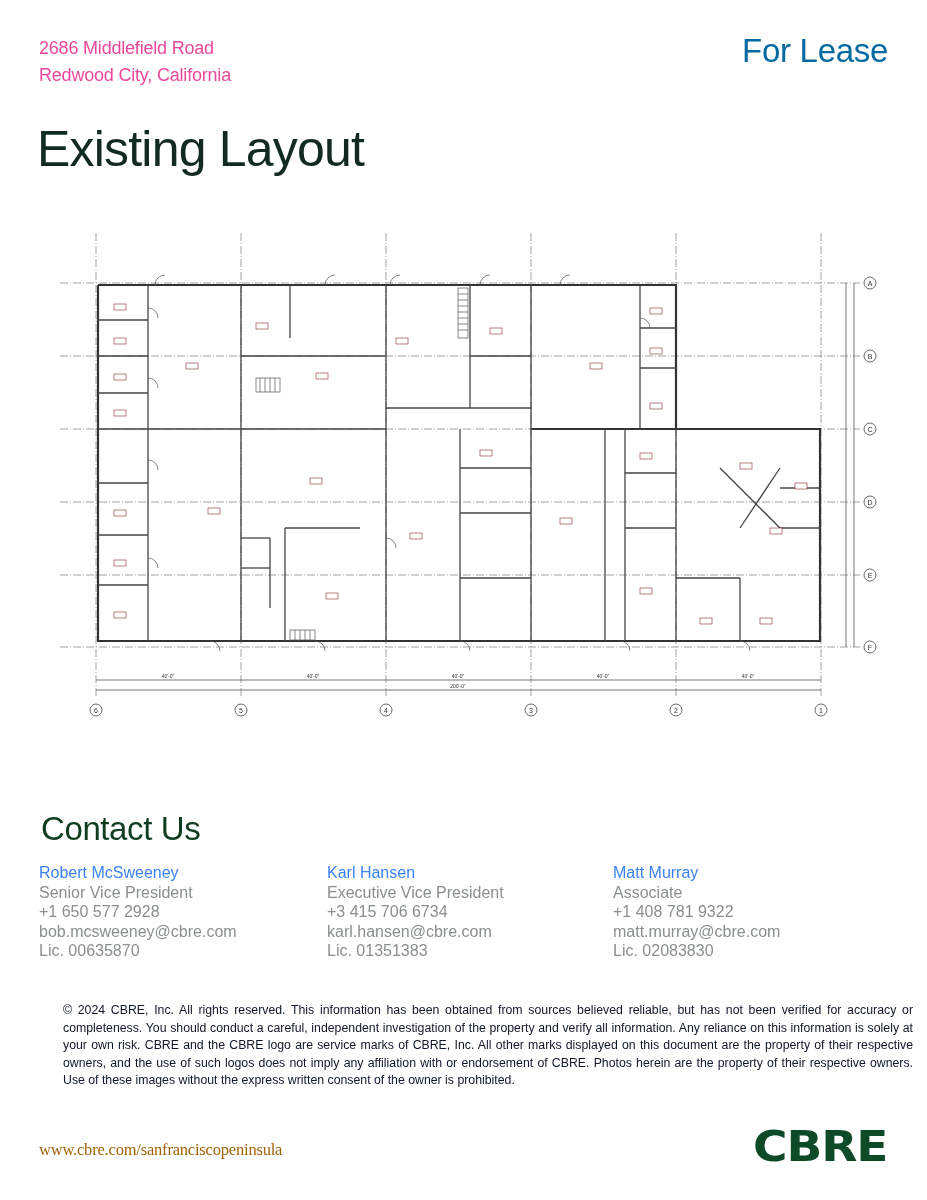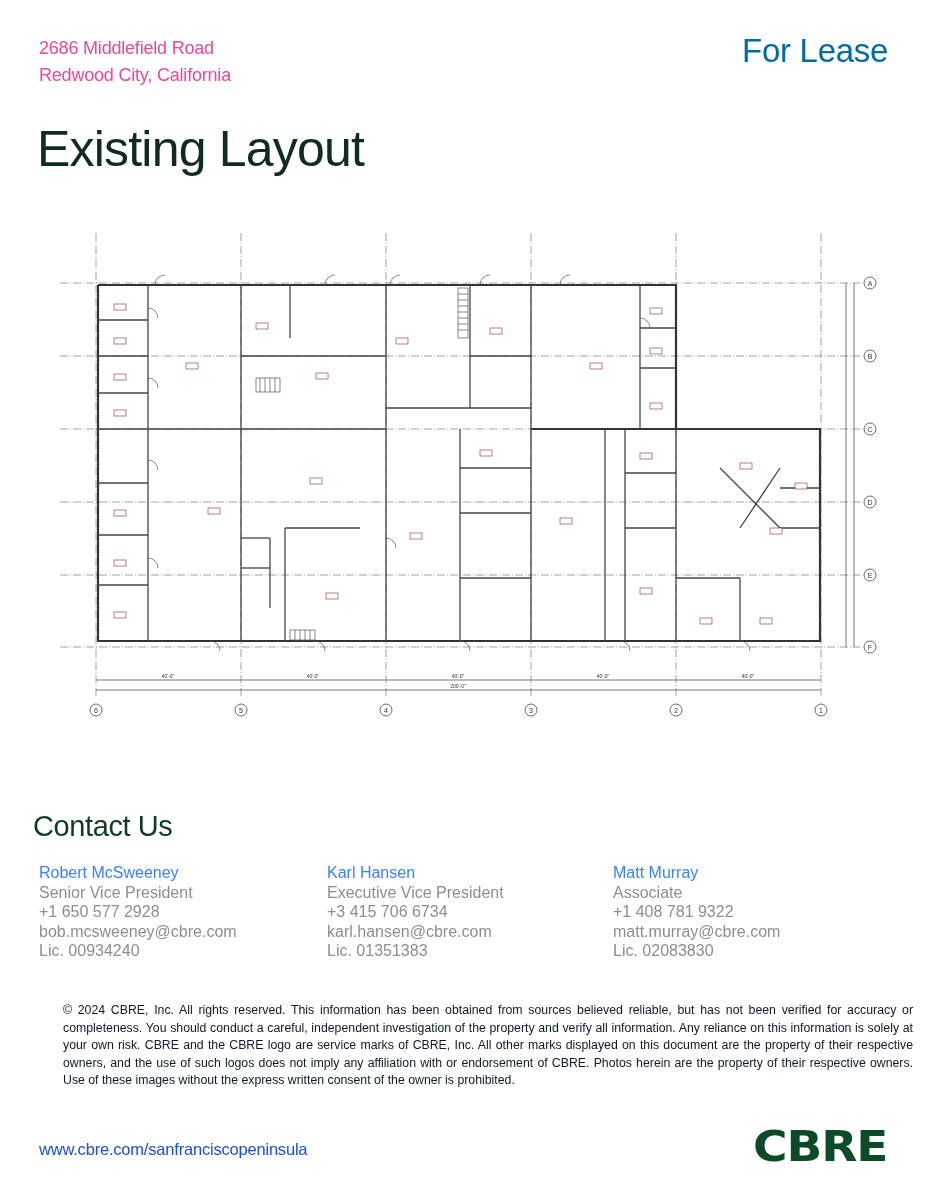--- a/index.html
+++ b/index.html
@@ -3,26 +3,26 @@
 <meta charset="utf-8">
 <style>
   html, body { margin: 0; padding: 0; background: #ffffff; }
   body { width: 927px; height: 1200px; position: relative; overflow: hidden;
          font-family: "Liberation Sans", sans-serif; color: #1a1a1a; }
   .addr { position: absolute; left: 39px; top: 35px; font-size: 18px; line-height: 27px; color: #ec4899; letter-spacing: -0.2px; }
   .addr div { white-space: nowrap; }
   .lease { position: absolute; right: 39px; top: 32px; font-size: 33px; color: #0369a1; letter-spacing: -0.3px; }
   .title { position: absolute; left: 37px; top: 120px; font-size: 50px; color: #112a22; letter-spacing: -0.8px; font-weight: normal; margin: 0; text-align: right; }
   .plan { position: absolute; left: 60px; top: 228px; width: 830px; height: 490px; }
-  .contact-h { position: absolute; left: 33px; top: 810px; font-size: 29px; color: #0f3d1f; letter-spacing: -0.4px; margin: 0; font-weight: normal; }
+  .contact-h { position: absolute; left: 41px; top: 810px; font-size: 33px; color: #0f3d1f; letter-spacing: -0.4px; margin: 0; font-weight: normal; }
   .contact { position: absolute; top: 863px; font-size: 16px; line-height: 19.6px; color: #8a8f8c; }
   .contact .name { color: #3b82f6; }
   .c1 { left: 39px; } .c2 { left: 327px; } .c3 { left: 613px; }
   .disclaimer { position: absolute; left: 39px; top: 1002px; width: 850px; font-size: 12.3px; line-height: 17.6px; color: #0f172a; text-align: justify; text-align-last: left; margin-left: 24px; }
-  .url { position: absolute; left: 39px; top: 1140px; font-size: 16.5px; color: #1d4ed8; letter-spacing: -0.2px; }
+  .url { position: absolute; left: 39px; top: 1140px; font-size: 16.5px; color: #a16207; letter-spacing: -0.2px; font-family: Liberation Serif, serif; }
   .logo { position: absolute; left: 753px; top: 1122px; font-size: 42px; font-weight: bold; color: #0d4a28; letter-spacing: -1px; font-family: "DejaVu Sans", sans-serif; transform: scaleX(1.12); transform-origin: left; }
   svg text { font-family: "Liberation Sans", sans-serif; }
 </style>
 </head>
 <body>
 
 <div class="addr">
   <div>2686 Middlefield Road</div>
   <div>Redwood City, California</div>
 </div>
@@ -212,21 +212,21 @@
   </svg>
 </div>
 
 <h2 class="contact-h">Contact Us</h2>
 
 <div class="contact c1">
   <div class="name">Robert McSweeney</div>
   <div>Senior Vice President</div>
   <div>+1 650 577 2928</div>
   <div>bob.mcsweeney@cbre.com</div>
-  <div>Lic. 00934240</div>
+  <div>Lic. 00635870</div>
 </div>
 <div class="contact c2">
   <div class="name">Karl Hansen</div>
   <div>Executive Vice President</div>
   <div>+3 415 706 6734</div>
   <div>karl.hansen@cbre.com</div>
   <div>Lic. 01351383</div>
 </div>
 <div class="contact c3">
   <div class="name">Matt Murray</div>

